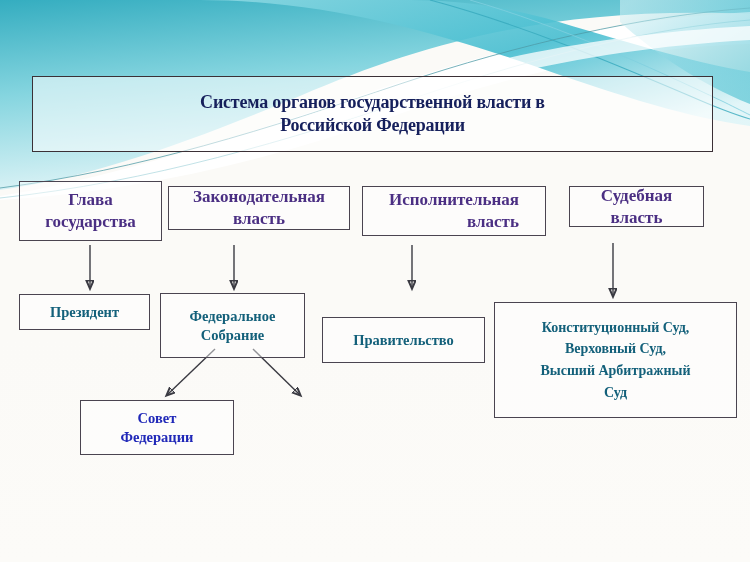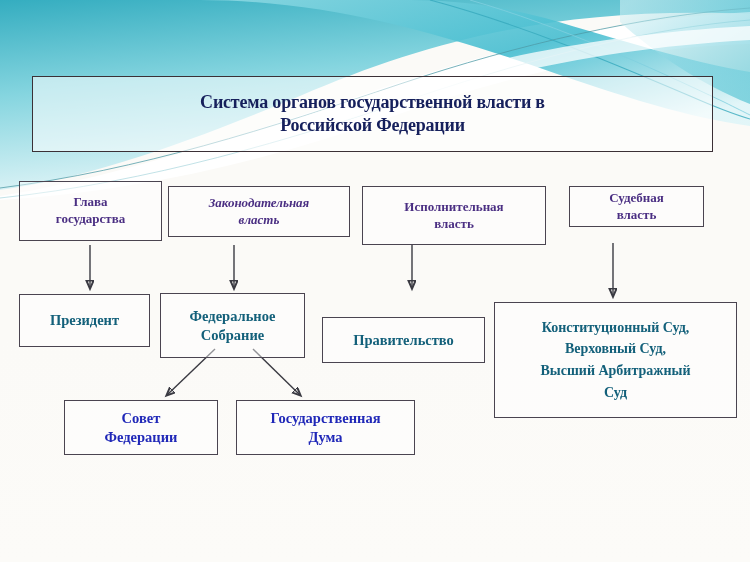--- a/index.html
+++ b/index.html
@@ -55,23 +55,23 @@
     border: 1px solid #4a4450;
     background: rgba(255,255,255,0.45);
     display: flex;
     align-items: center;
     justify-content: center;
     text-align: center;
     font-weight: bold;
     line-height: 1.28;
     white-space: pre-line;
   }
-  .node.lvl-branch { color: #4b2f83; font-size: 13px; }
+  .node.lvl-branch { color: #4b2f83; font-size: 17px; }
   .node.lvl-organ  { color: #13607a; font-size: 14.5px; }
-  .node.lvl-chamber{ color: #2028b8; font-size: 14.5px; }
+  .node.lvl-chamber{ color: #2028b8; font-size: 14.5px; margin-left: 16px; }
   .node.lvl-courts { color: #13607a; font-size: 14px; line-height: 1.55; }
 
   
   .conn {
     position: absolute;
     pointer-events: none;
     overflow: visible;
   }
   .conn line, .conn path {
     stroke: #3a3a42;
@@ -156,36 +156,36 @@
     <g>
       <line x1="253" y1="349" x2="300" y2="395" marker-end="url(#arrow)"></line>
     </g>
   </svg>
 
   <div class="node lvl-branch" style="left:19px; top:181px; width:143px; height:60px;">
     <span>Глава
 государства</span>
   </div>
 
-  <div class="node lvl-branch" style="left:168px; top:186px; width:182px; height:51px;font-style:italic;">
+  <div class="node lvl-branch" style="left:168px; top:186px; width:182px; height:44px;">
     <span>Законодательная
 власть</span>
   </div>
 
-  <div class="node lvl-branch" style="left:362px; top:186px; width:184px; height:59px;">
+  <div class="node lvl-branch" style="left:362px; top:186px; width:184px; height:50px;text-align:right;">
     <span>Исполнительная
 власть</span>
   </div>
 
   <div class="node lvl-branch" style="left:569px; top:186px; width:135px; height:41px;">
     <span>Судебная
 власть</span>
   </div>
 
-  <div class="node lvl-organ" style="left:19px; top:294px; width:131px; height:53px;">
+  <div class="node lvl-organ" style="left:19px; top:294px; width:131px; height:36px;">
     <span>Президент</span>
   </div>
 
   <div class="node lvl-organ" style="left:160px; top:293px; width:145px; height:65px;">
     <span>Федеральное
 Собрание</span>
   </div>
 
   <div class="node lvl-organ" style="left:322px; top:293px; width:163px; height:46px;margin-top:24px;">
     <span>Правительство</span>
@@ -196,18 +196,14 @@
 Верховный Суд,
 Высший Арбитражный
 Суд</span>
   </div>
 
   <div class="node lvl-chamber" style="left:64px; top:400px; width:154px; height:55px;">
     <span>Совет
 Федерации</span>
   </div>
 
-  <div class="node lvl-chamber" style="left:236px; top:400px; width:179px; height:55px;">
-    <span>Государственная
-Дума</span>
-  </div>
 
 </div>
 
 </body></html>

